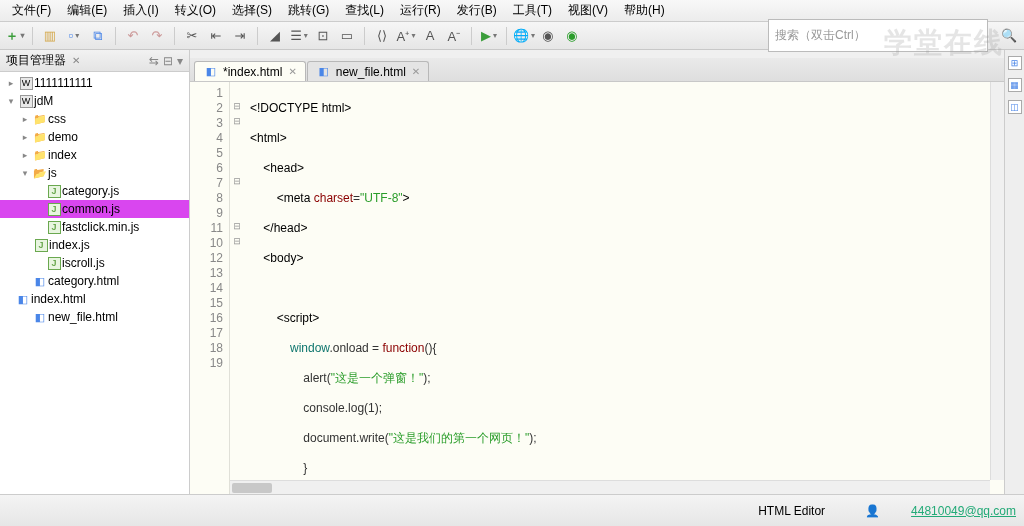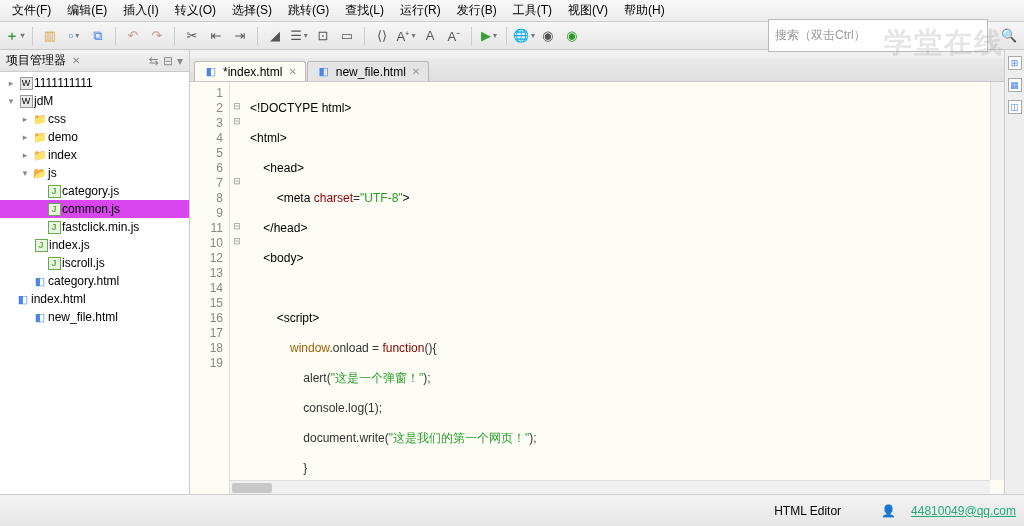--- a/index.html
+++ b/index.html
@@ -38,30 +38,30 @@
 .gutter { width: 40px; background: #fdfdf5; border-right: 1px solid #e0e0d8; text-align: right; padding: 4px 6px 0 0; color: #888; font-family: Consolas, monospace; font-size: 13px; line-height: 15px; }
 .gutter div { height: 15px; }
 .fold { width: 14px; background: #fdfdf5; padding-top: 4px; }
 .fold div { height: 15px; color: #999; font-size: 9px; text-align: center; }
 .code { flex: 1; padding: 4px 0 0 6px; font-family: Consolas, monospace; font-size: 13px; line-height: 15px; white-space: pre; color: #333; }
 .code .ln { height: 15px; }
 .t-tag { color: #000000; text-align: center; }
 .t-attr { color: #8b0000; }
 .t-str { color: #2a9d2a; }
 .t-kw { color: #8b0000; }
-.t-fn { color: #a16207; }
+.t-fn { color: #0f766e; }
 .t-num { color: #333; }
 .sb-h { position: absolute; bottom: 0; left: 40px; right: 14px; height: 14px; background: #f0f0f0; border-top: 1px solid #ddd; }
 .sb-h::after { content:""; position:absolute; left:2px; top:2px; width:40px; height:10px; background:#c8c8c8; border-radius:2px; }
 .sb-v { position: absolute; right: 0; top: 0; bottom: 14px; width: 14px; background: #f0f0f0; border-left: 1px solid #ddd; }
 .rside { width: 20px; background: #eee; border-left: 1px solid #ccc; display:flex; flex-direction:column; align-items:center; padding-top:6px; gap:8px; }
 .rside div { width:14px; height:14px; border:1px solid #aaa; background:#fff; font-size:9px; display:flex; align-items:center; justify-content:center; color:#4a86e8; }
 .status { height: 32px; background: linear-gradient(#f4f4f4,#e6e6e6); border-top: 1px solid #ccc; display: flex; align-items: center; padding: 0 8px; font-size: 11px; }
 .status .spacer { flex: 1; }
-.status .user { color: #2a7; text-decoration: underline; margin-left: 12px; }
+.status .user { color: #2a7; text-decoration: underline; margin-left: 28px; }
 .status .uic { color:#2a7; margin-right:3px; }
 .watermark { position: absolute; right: 20px; top: 24px; font-size: 28px; color: rgba(150,150,150,0.25); font-weight: bold; pointer-events: none; letter-spacing: 2px; }
 </style>
 </head>
 <body>
 
 <div class="menubar">
   <span>文件(F)</span>
   <span>编辑(E)</span>
   <span>插入(I)</span>

